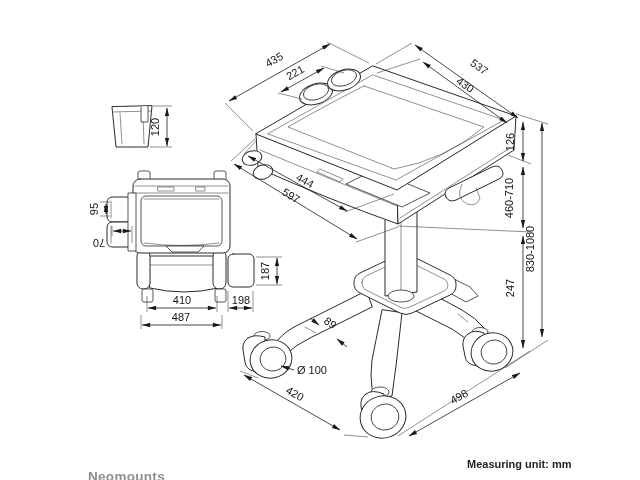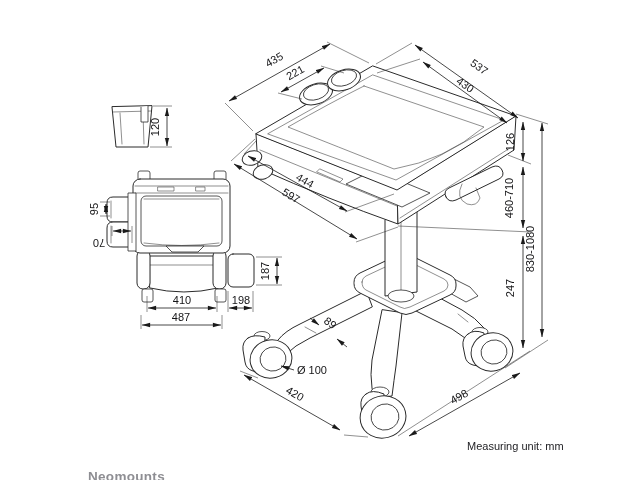--- a/index.html
+++ b/index.html
@@ -8,21 +8,21 @@
   svg { position:absolute; left:0; top:0; }
   .o  { fill:#ffffff; stroke:#2b2b2b; stroke-width:1; stroke-linejoin:round; stroke-linecap:round; }
   .o2 { fill:#ffffff; stroke:#2b2b2b; stroke-width:0.8; stroke-linejoin:round; }
   .i  { fill:none; stroke:#454545; stroke-width:0.6; stroke-linejoin:round; stroke-linecap:round; }
   .d  { stroke:#1a1a1a; stroke-width:0.8; fill:none; }
   .e  { stroke:#333333; stroke-width:0.55; fill:none; }
   .dt { font-size:11px; fill:#141416; text-anchor:middle; }
   .dts{ font-size:11px; fill:#141416; text-anchor:start; }
   .brand { position:absolute; left:88px; top:469px; color:#8e8e93; font-size:13.5px;
            font-weight:600; letter-spacing:0.3px;text-decoration:underline; }
-  .munit { position:absolute; left:467px; top:440px; color:#232327; font-size:11px; }
+  .munit { position:absolute; left:467px; top:458px; color:#232327; font-size:11px;font-weight:bold; }
 </style>
 </head>
 <body>
 
 <div id="stage">
 <svg width="640" height="480" viewBox="0 0 640 480">
   <defs>
     <marker id="arr" viewBox="0 0 10 6" refX="9.5" refY="3" markerWidth="9" markerHeight="5.4" orient="auto-start-reverse" markerUnits="userSpaceOnUse">
       <path d="M0.5,0.6 L10,3 L0.5,5.4 Z" fill="#1a1a1a"></path>
     </marker>

